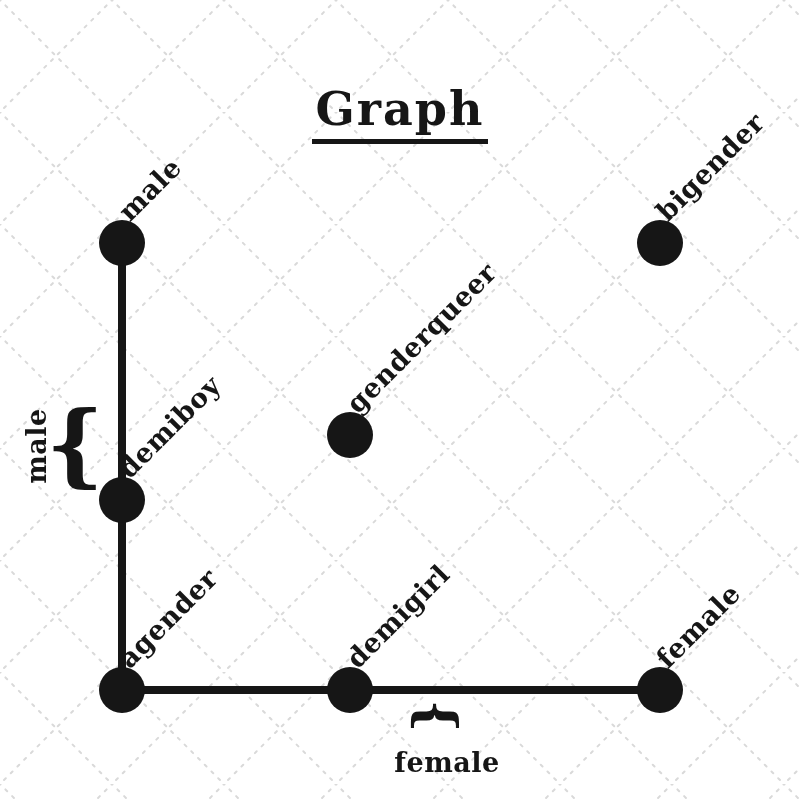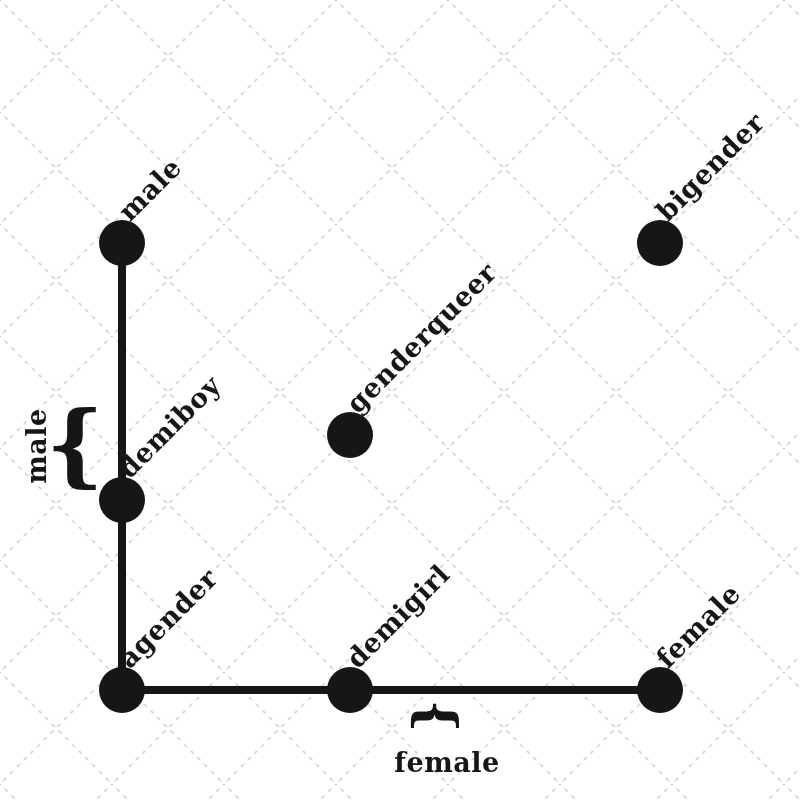--- a/index.html
+++ b/index.html
@@ -90,20 +90,23 @@
 
   <svg class="lattice" width="800" height="800" viewBox="0 0 800 800" aria-hidden="true">
     <defs>
       <pattern id="latticePattern" width="112" height="112" patternUnits="userSpaceOnUse">
         <path d="M-8 -8 L120 120 M120 -8 L-8 120" fill="none" stroke="#d9d9d9" stroke-width="2" stroke-dasharray="2.5 7" stroke-linecap="round"></path>
       </pattern>
     </defs>
     <rect x="0" y="0" width="800" height="800" fill="url(#latticePattern)"></rect>
   </svg>
 
+  <h1 class="title-wrap">
+    <span>Graph</span>
+  </h1>
 
 <div class="edge" style="left: 118px; top: 239px; width: 8px; height: 265px;"></div>
     <div class="edge" style="left: 118px; top: 496px; width: 8px; height: 198px;"></div>
     <div class="edge" style="left: 118px; top: 686px; width: 236px; height: 8px;"></div>
     <div class="edge" style="left: 346px; top: 686px; width: 318px; height: 8px;"></div>
     <div class="node" style="left: 99px; top: 220px;"></div>
     <span class="node-label" style="left: 134px; top: 197px;">male</span>
     <div class="node" style="left: 637px; top: 220px;"></div>
     <span class="node-label" style="left: 672px; top: 197px;">bigender</span>
     <div class="node" style="left: 327px; top: 412px;"></div>

